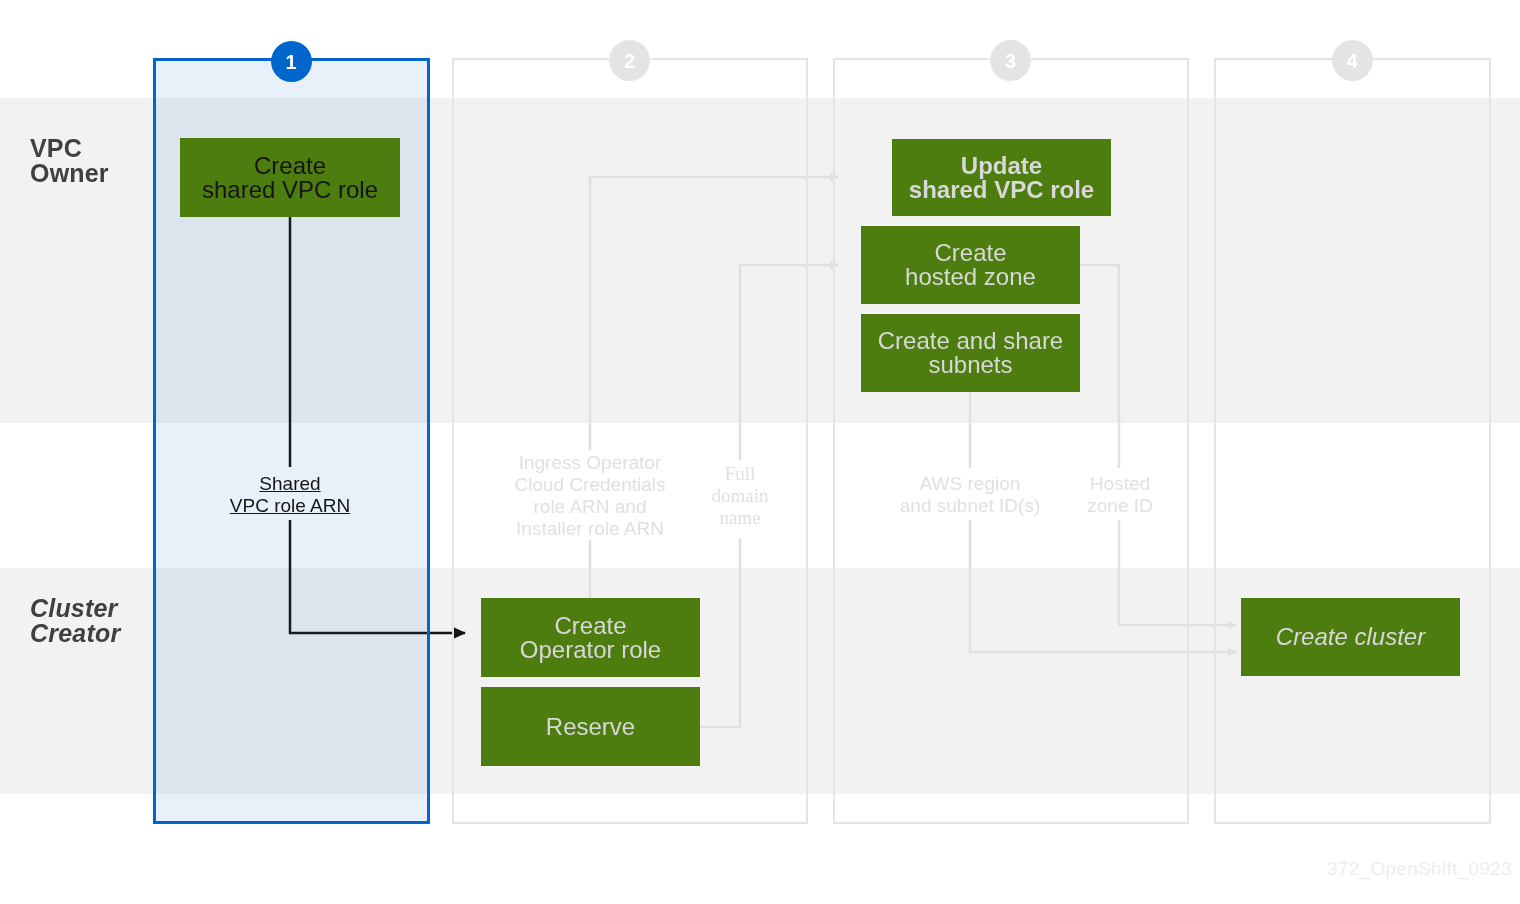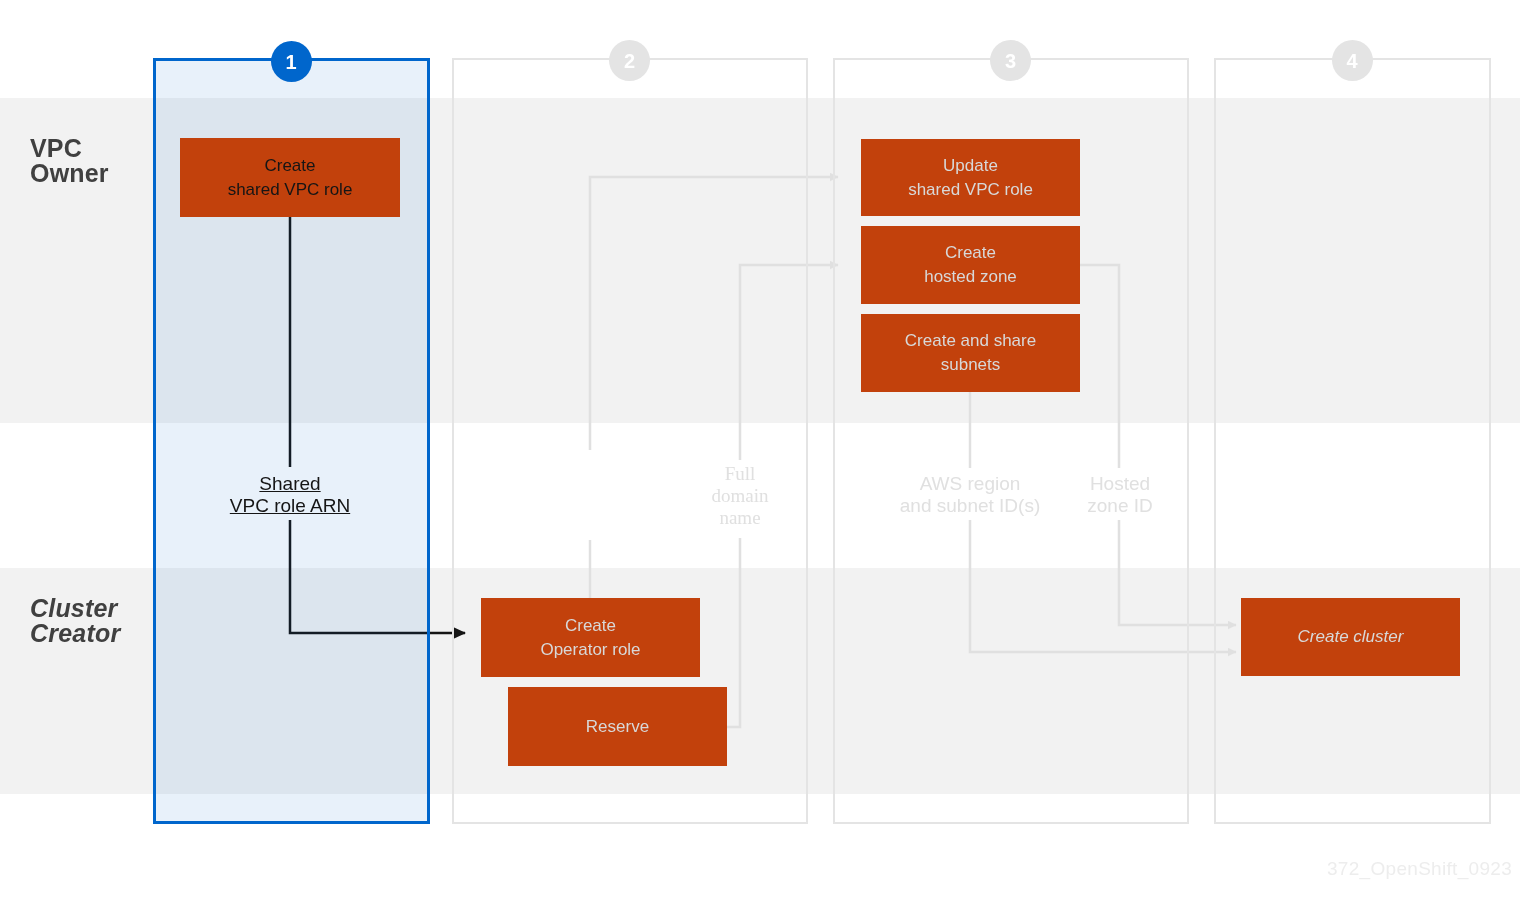--- a/index.html
+++ b/index.html
@@ -62,38 +62,38 @@
   }
   .step-col.active .step-badge { background:#0066cc; }
   #step-col-1 .step-badge { left:calc(50% - 21px); }
   #step-col-2 .step-badge { left:calc(50% - 21px); }
   #step-col-3 .step-badge { left:calc(50% - 21px); }
   #step-col-4 .step-badge { left:calc(50% - 21px); }
 
   
   .task-box {
     position:absolute;
-    background:#c2410c;
+    background:#4d7c0f;
     display:flex;
     align-items:center;
     justify-content:center;
     text-align:center;
-    font-size:17px;
+    font-size:24px;
     line-height:24px;
     white-space:pre-line;
   }
   .task-box.active { color:#151515; }
   .task-box.dim    { color:#d8d8d8; }
 
   #box-create-shared-vpc-role { left:180px; top:138px; width:220px; height:79px; }
-  #box-update-shared-vpc-role { left:861px; top:139px; width:219px; height:77px; }
+  #box-update-shared-vpc-role { left:892px; top:139px; width:219px; height:77px;font-weight:bold; }
   #box-create-hosted-zone     { left:861px; top:226px; width:219px; height:78px; }
   #box-create-share-subnets   { left:861px; top:314px; width:219px; height:78px; }
   #box-create-operator-role   { left:481px; top:598px; width:219px; height:79px; }
-  #box-reserve                { left:508px; top:687px; width:219px; height:79px; }
+  #box-reserve                { left:481px; top:687px; width:219px; height:79px; }
   #box-create-cluster         { left:1241px; top:598px; width:219px; height:78px;font-style:italic; }
 
   
   .connector-label {
     position:absolute;
     text-align:center;
     font-size:19px;
     line-height:22px;
     color:#e0e0e0;
     white-space:pre-line;
@@ -194,20 +194,24 @@
   <div class="task-box dim" id="box-create-operator-role">Create
 Operator role</div>
 
   <div class="task-box dim" id="box-reserve">Reserve</div>
 
   <div class="task-box dim" id="box-create-cluster">Create cluster</div>
 
   <div class="connector-label active" id="label-shared-vpc-role-arn">Shared
 VPC role ARN</div>
 
+  <div class="connector-label" id="label-ingress-installer">Ingress Operator
+Cloud Credentials
+role ARN and
+Installer role ARN</div>
 
   <div class="connector-label" id="label-full-domain-name">Full
 domain
 name</div>
 
   <div class="connector-label" id="label-aws-region-subnets">AWS region
 and subnet ID(s)</div>
 
   <div class="connector-label" id="label-hosted-zone-id">Hosted
 zone ID</div>

